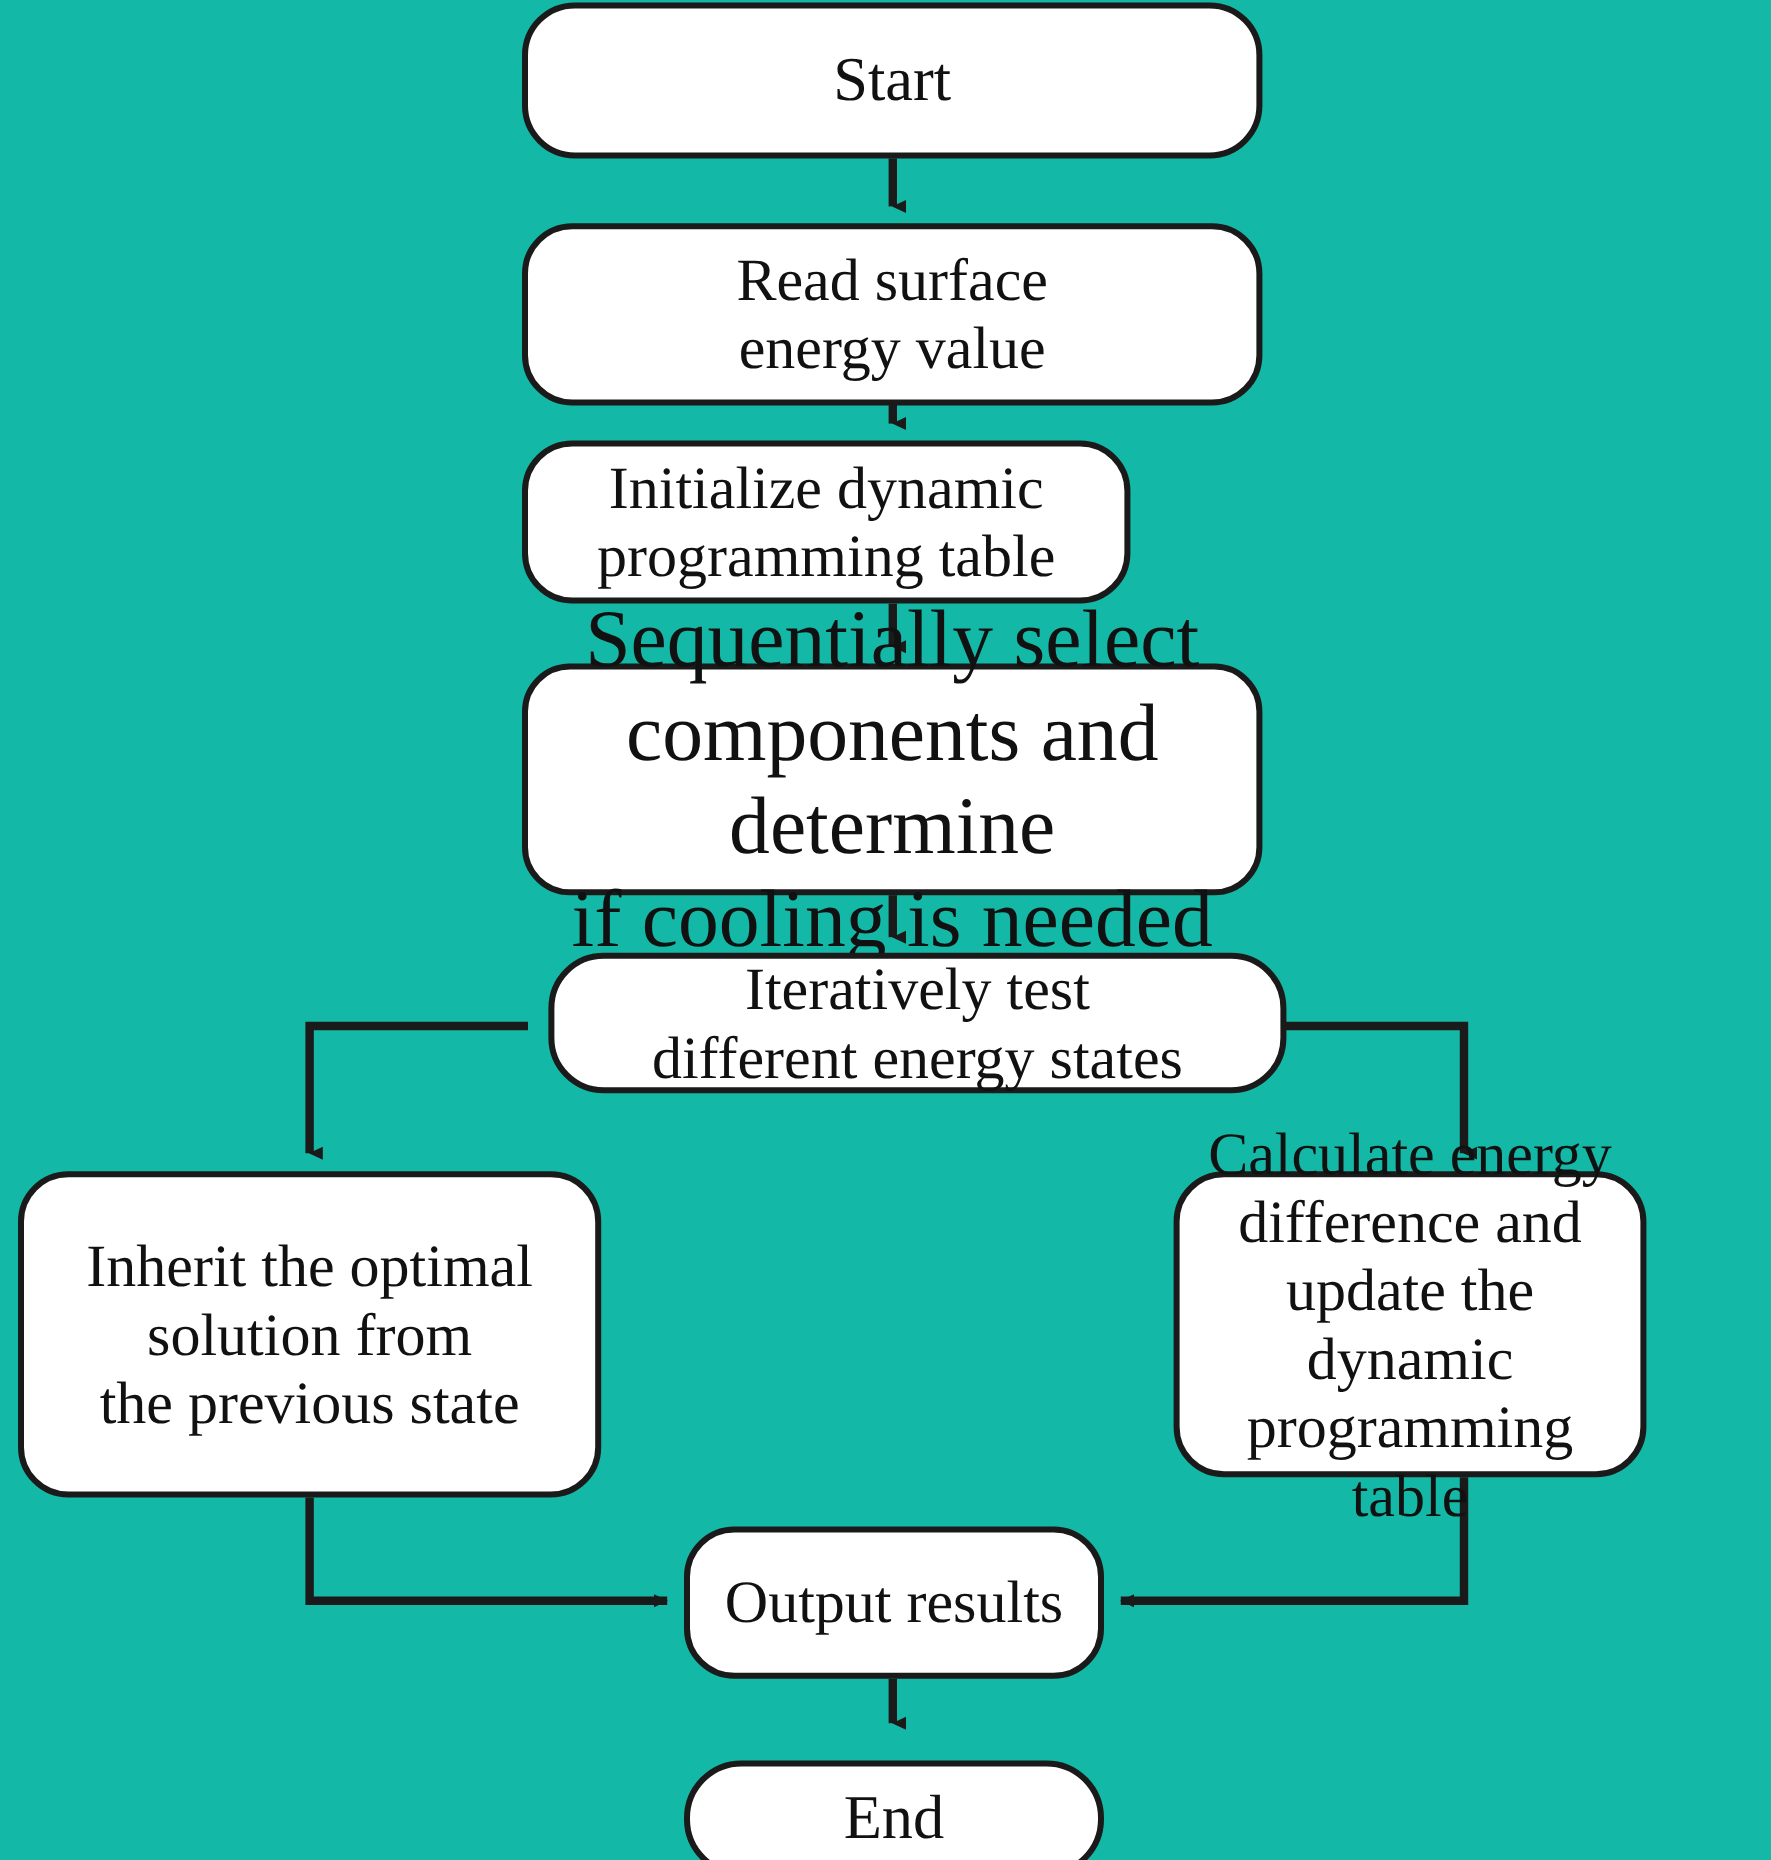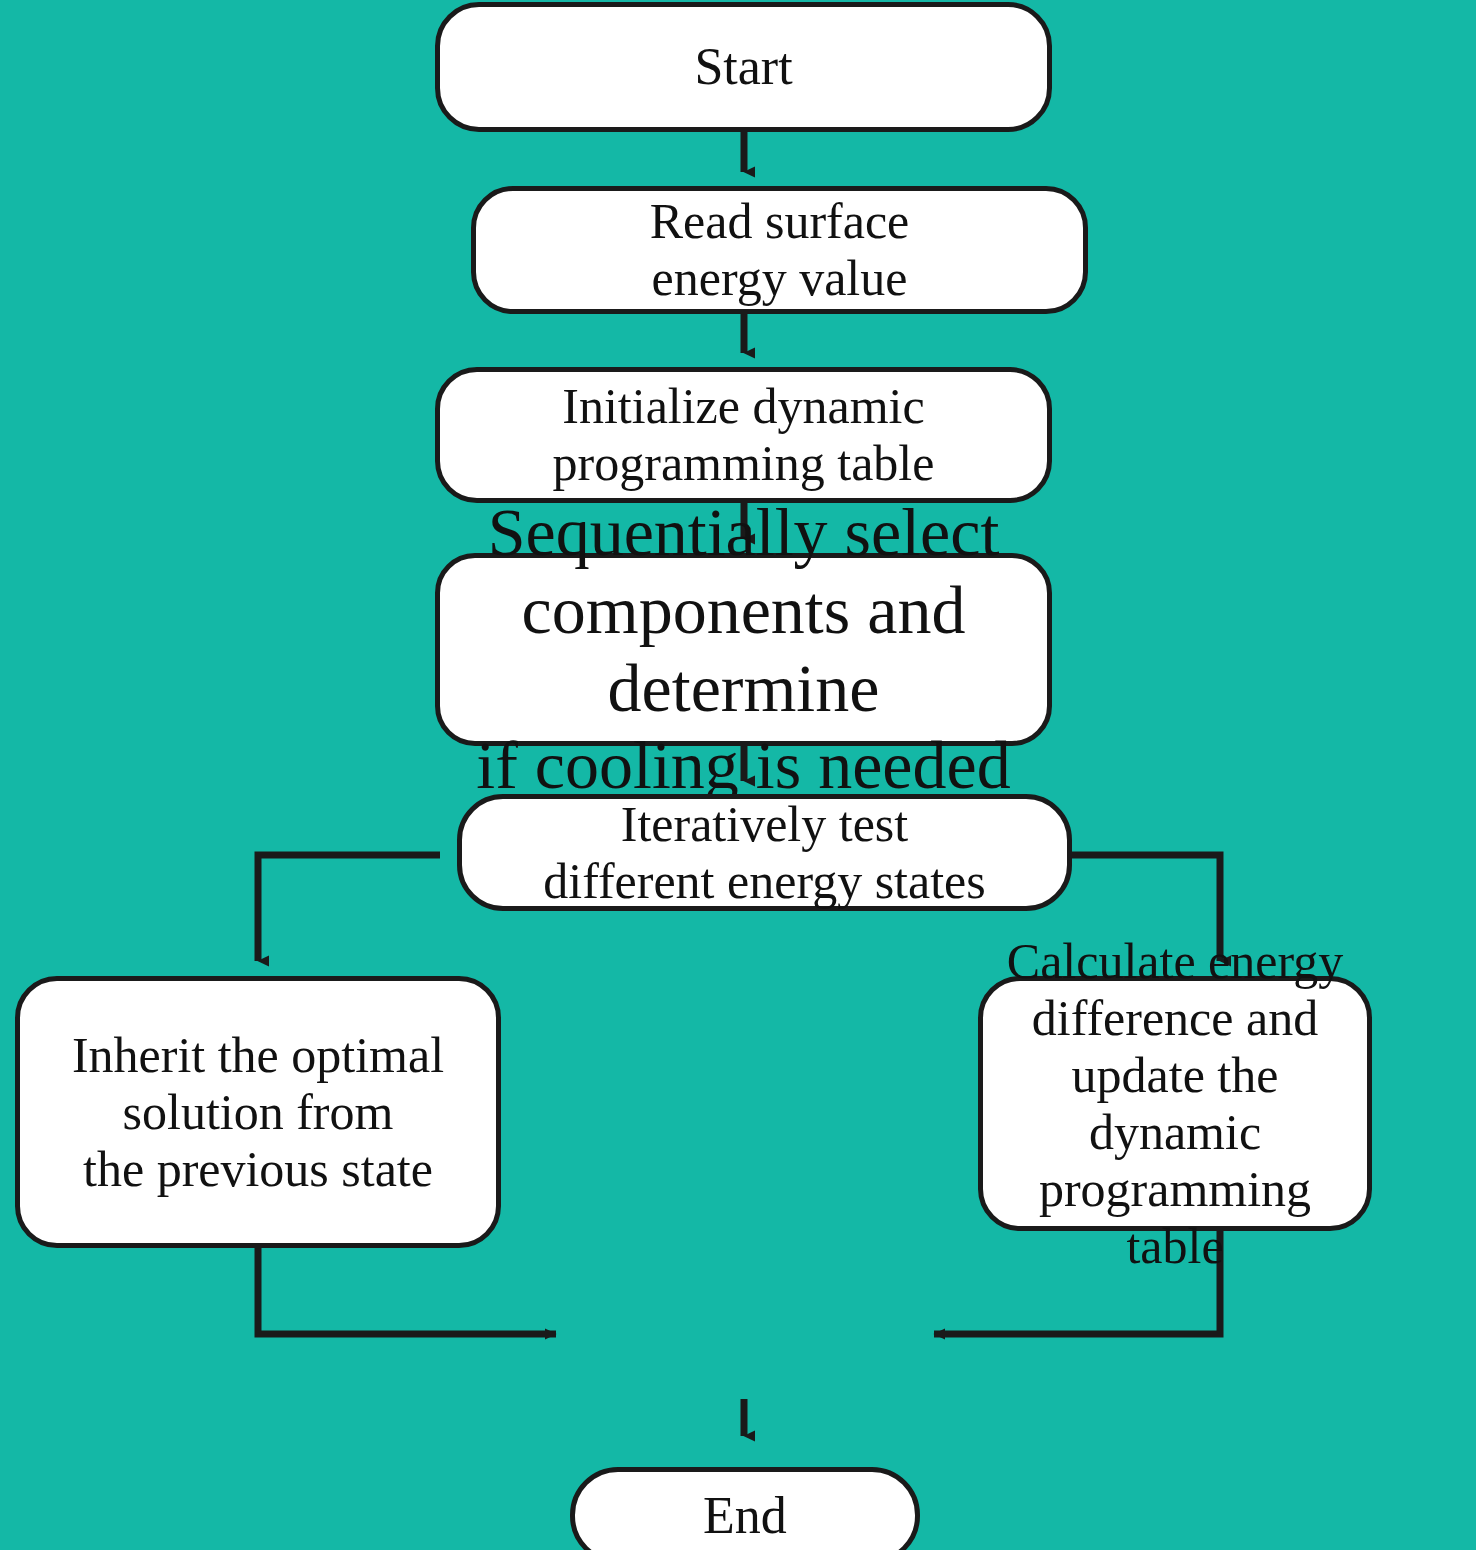--- a/index.html
+++ b/index.html
@@ -45,27 +45,26 @@
     white-space: pre-line;
   }
 
   
   .n-start {
     left: 435px; top: 2px; width: 617px; height: 130px;
     border-radius: 44px;
     font-size: 52px;
   }
   .n-read {
-    left: 435px; top: 186px; width: 617px; height: 128px;
+    left: 435px; top: 186px; width: 617px; height: 152px;
     border-radius: 42px;
     font-size: 50px;
-    margin-left: 36px;
   }
   .n-init {
-    left: 435px; top: 367px; width: 617px; height: 136px;
+    left: 435px; top: 367px; width: 507px; height: 136px;
     border-radius: 42px;
     font-size: 50px;
   }
   .n-seq {
     left: 435px; top: 553px; width: 617px; height: 193px;
     border-radius: 40px;
     font-size: 68px;
   }
   .n-iter {
     left: 457px; top: 794px; width: 615px; height: 117px;
@@ -164,18 +163,21 @@
 the previous state</span>
   </div>
 
   <div class="node n-calc">
     <span class="node-label">Calculate energy
 difference and
 update the dynamic
 programming table</span>
   </div>
 
+  <div class="node n-output">
+    <span class="node-label">Output results</span>
+  </div>
 
   <div class="node n-end">
     <span class="node-label">End</span>
   </div>
 
 </div>
 
 </body></html>

